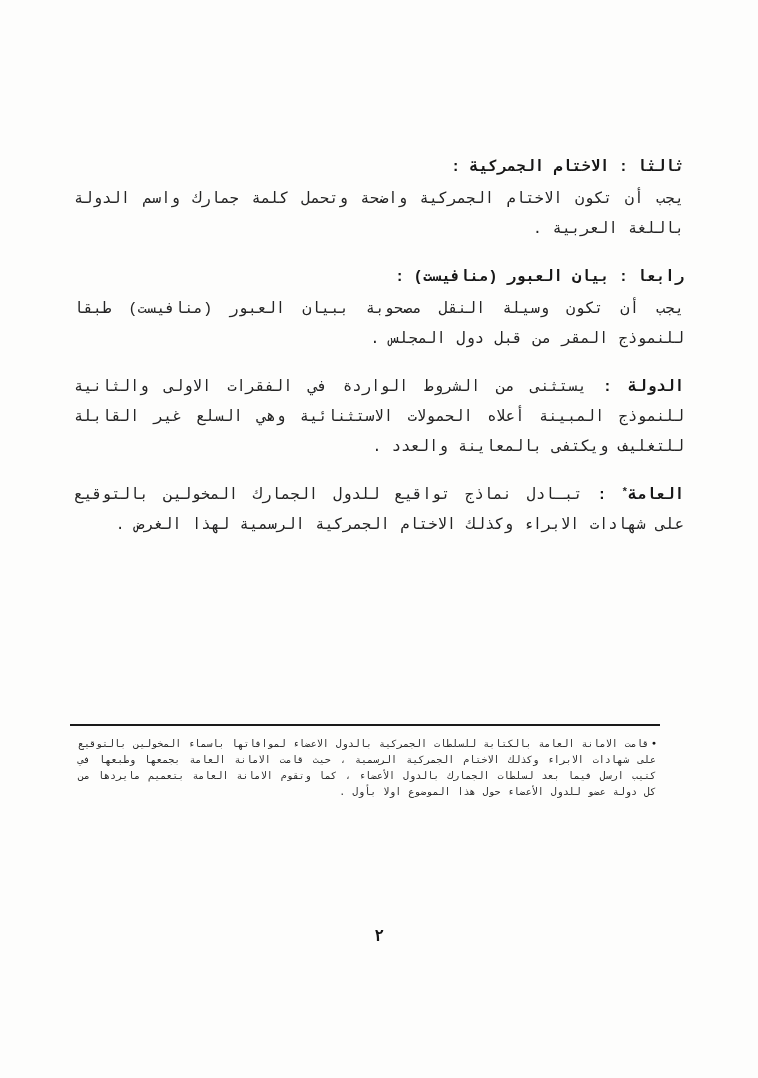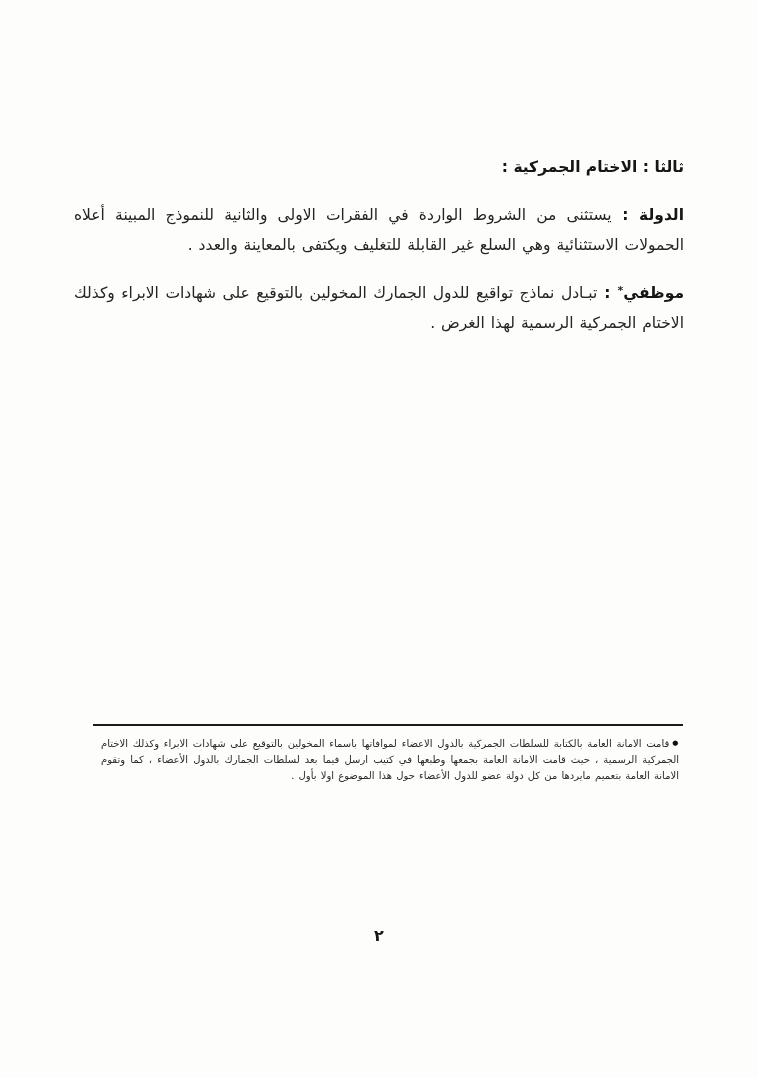--- a/index.html
+++ b/index.html
@@ -1,15 +1,15 @@
 <!DOCTYPE html>
 <html lang="ar"><head>
 <meta charset="utf-8">
 <style>
-  * { margin: 0; padding: 0; box-sizing: border-box; }
+  * { margin: 0; padding: 0; box-sizing: border-box; font-family: Liberation Mono, monospace; }
   html, body {
     width: 758px; height: 1078px;
     background: #ffffff;
     overflow: hidden;
   }
   .page {
     position: relative;
     width: 758px; height: 1078px;
     background: #fdfdfc;
     font-family: "DejaVu Sans", sans-serif;
@@ -40,21 +40,21 @@
   .label, .sep { font-weight: bold; color: #161616; }
   .marker {
     font-weight: bold;
     font-size: 11px;
     line-height: 0;
     vertical-align: 4px;
   }
   .footnote-area {
     position: absolute;
     top: 724px;
-    right: 73px;
+    right: 96px;
     width: 594px;
   }
   .rule {
     border: none;
     border-top: 2px solid #1a1a1a;
     margin: 0 2px 9px 2px;
   }
   .footnote {
     font-size: 10px;
     line-height: 16px;
@@ -81,29 +81,34 @@
 </style>
 </head>
 <body>
 
 <div class="page" dir="rtl" lang="ar">
 
   <main class="content">
 
     <section class="sec">
       <h3 class="heading">ثالثا : الاختام الجمركية :</h3>
+      <p class="body">يجب أن تكون الاختام الجمركية واضحة وتحمل كلمة جمارك واسم الدولة باللغة العربية .</p>
     </section>
 
+    <section class="sec">
+      <h3 class="heading">رابعا : بيان العبور (منافيست) :</h3>
+      <p class="body">يجب أن تكون وسيلة النقل مصحوبة ببيان العبور (منافيست) طبقا للنموذج المقر من قبل دول المجلس .</p>
+    </section>
 
     <section class="sec">
       <p class="body"><b class="label">الدولة</b><b class="sep"> : </b><span>يستثنى من الشروط الواردة في الفقرات الاولى والثانية للنموذج المبينة أعلاه الحمولات الاستثنائية وهي السلع غير القابلة للتغليف ويكتفى بالمعاينة والعدد .</span></p>
     </section>
 
     <section class="sec">
-      <p class="body"><b class="label">موظفي</b><sup class="marker">*</sup><b class="sep"> : </b><span>تبـادل نماذج تواقيع للدول الجمارك المخولين بالتوقيع على شهادات الابراء وكذلك الاختام الجمركية الرسمية لهذا الغرض .</span></p>
+      <p class="body"><b class="label">العامة</b><sup class="marker">*</sup><b class="sep"> : </b><span>تبـادل نماذج تواقيع للدول الجمارك المخولين بالتوقيع على شهادات الابراء وكذلك الاختام الجمركية الرسمية لهذا الغرض .</span></p>
     </section>
 
   </main>
 
   <footer class="footnote-area">
     <hr class="rule">
     <p class="footnote"><span class="bullet">●</span><span>قامت الامانة العامة بالكتابة للسلطات الجمركية بالدول الاعضاء لموافاتها باسماء المخولين بالتوقيع على شهادات الابراء وكذلك الاختام الجمركية الرسمية ، حيث قامت الامانة العامة بجمعها وطبعها في كتيب ارسل فيما بعد لسلطات الجمارك بالدول الأعضاء ، كما وتقوم الامانة العامة بتعميم مايردها من كل دولة عضو للدول الأعضاء حول هذا الموضوع اولا بأول .</span></p>
   </footer>
 
   <div class="page-number">٢</div>

